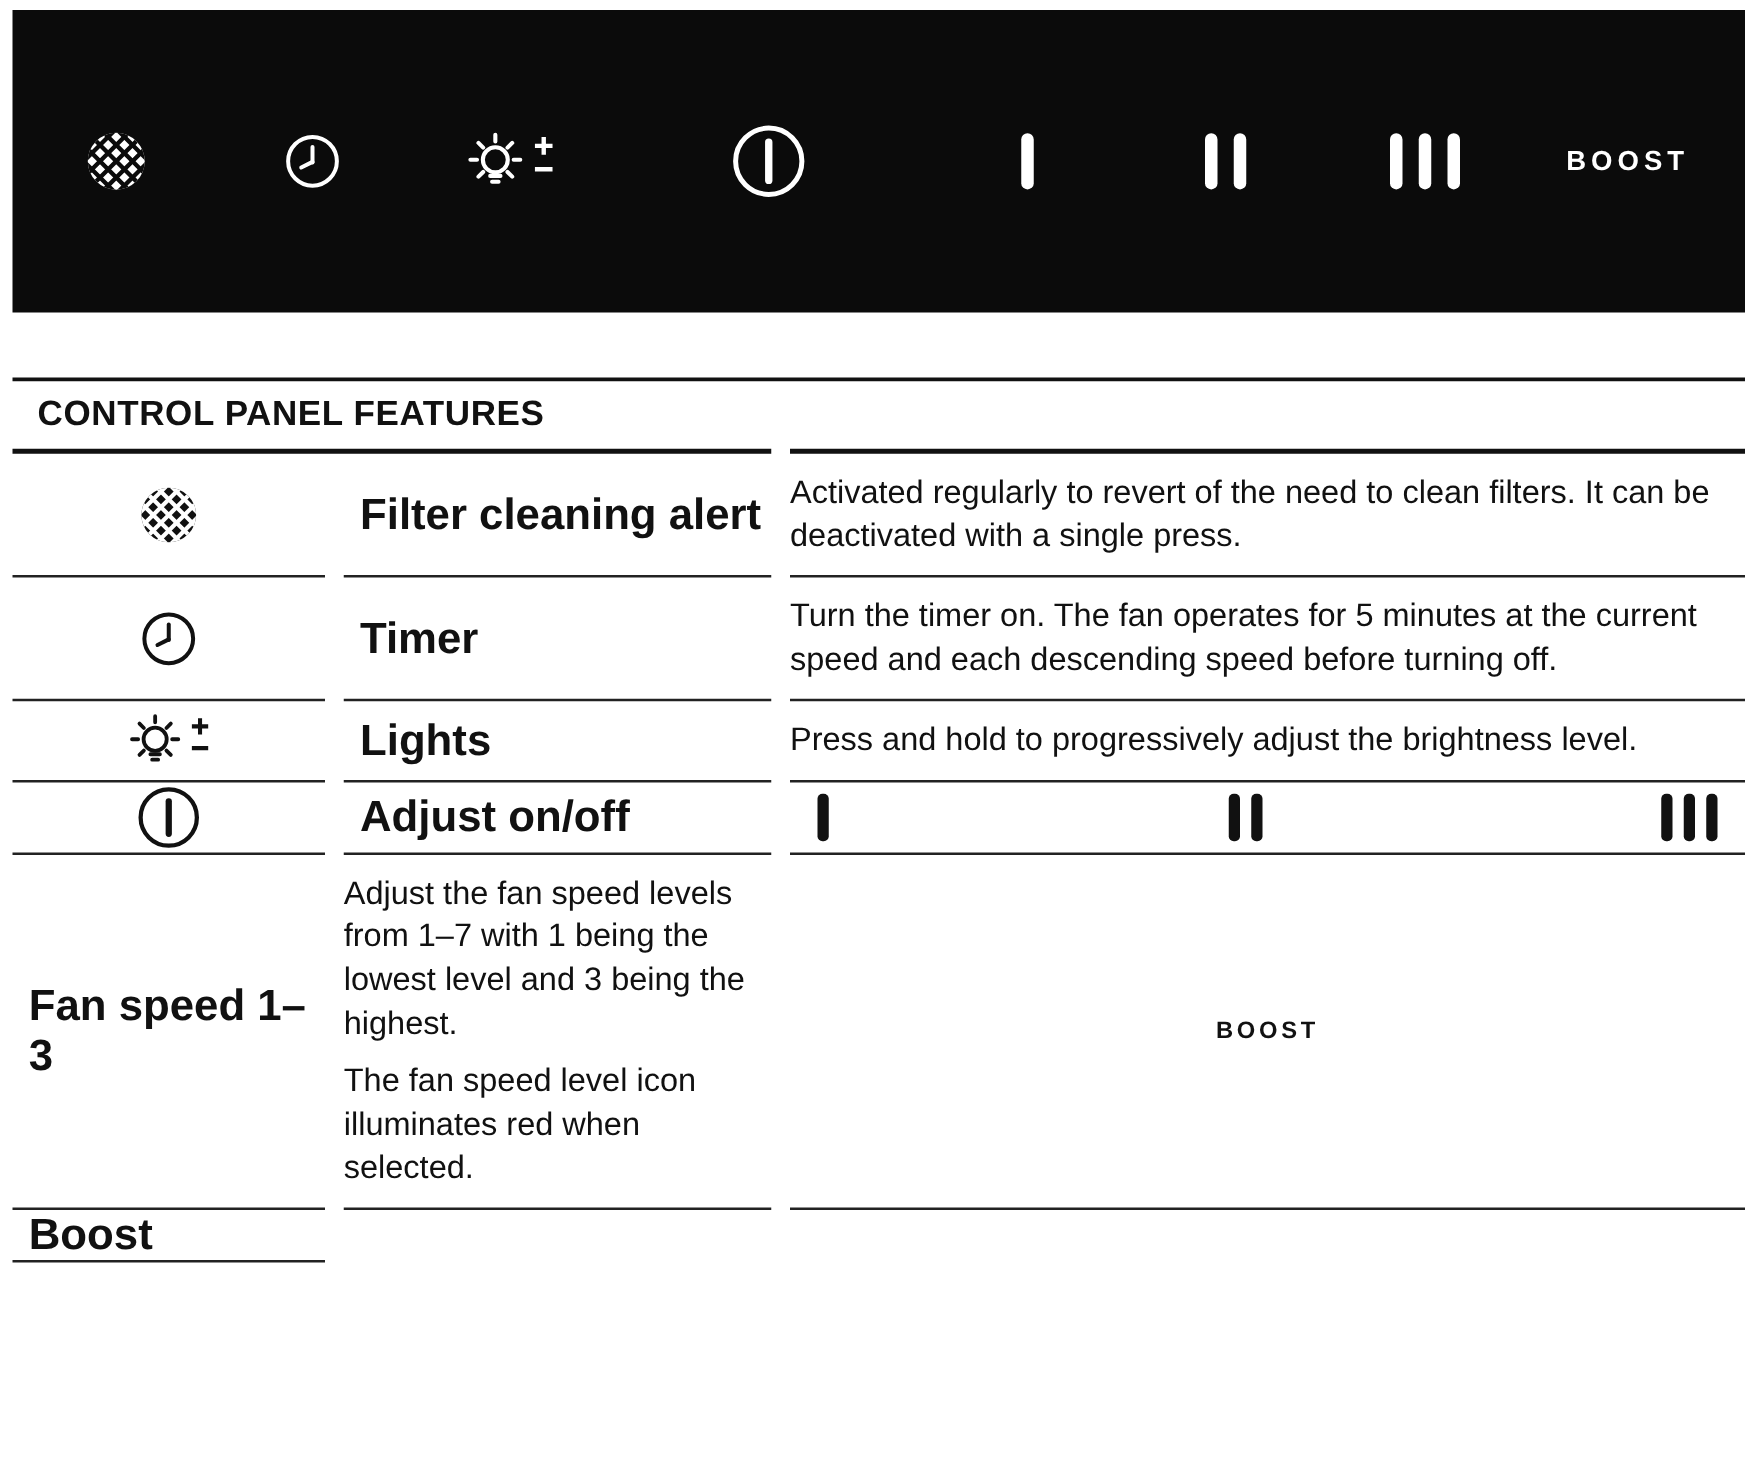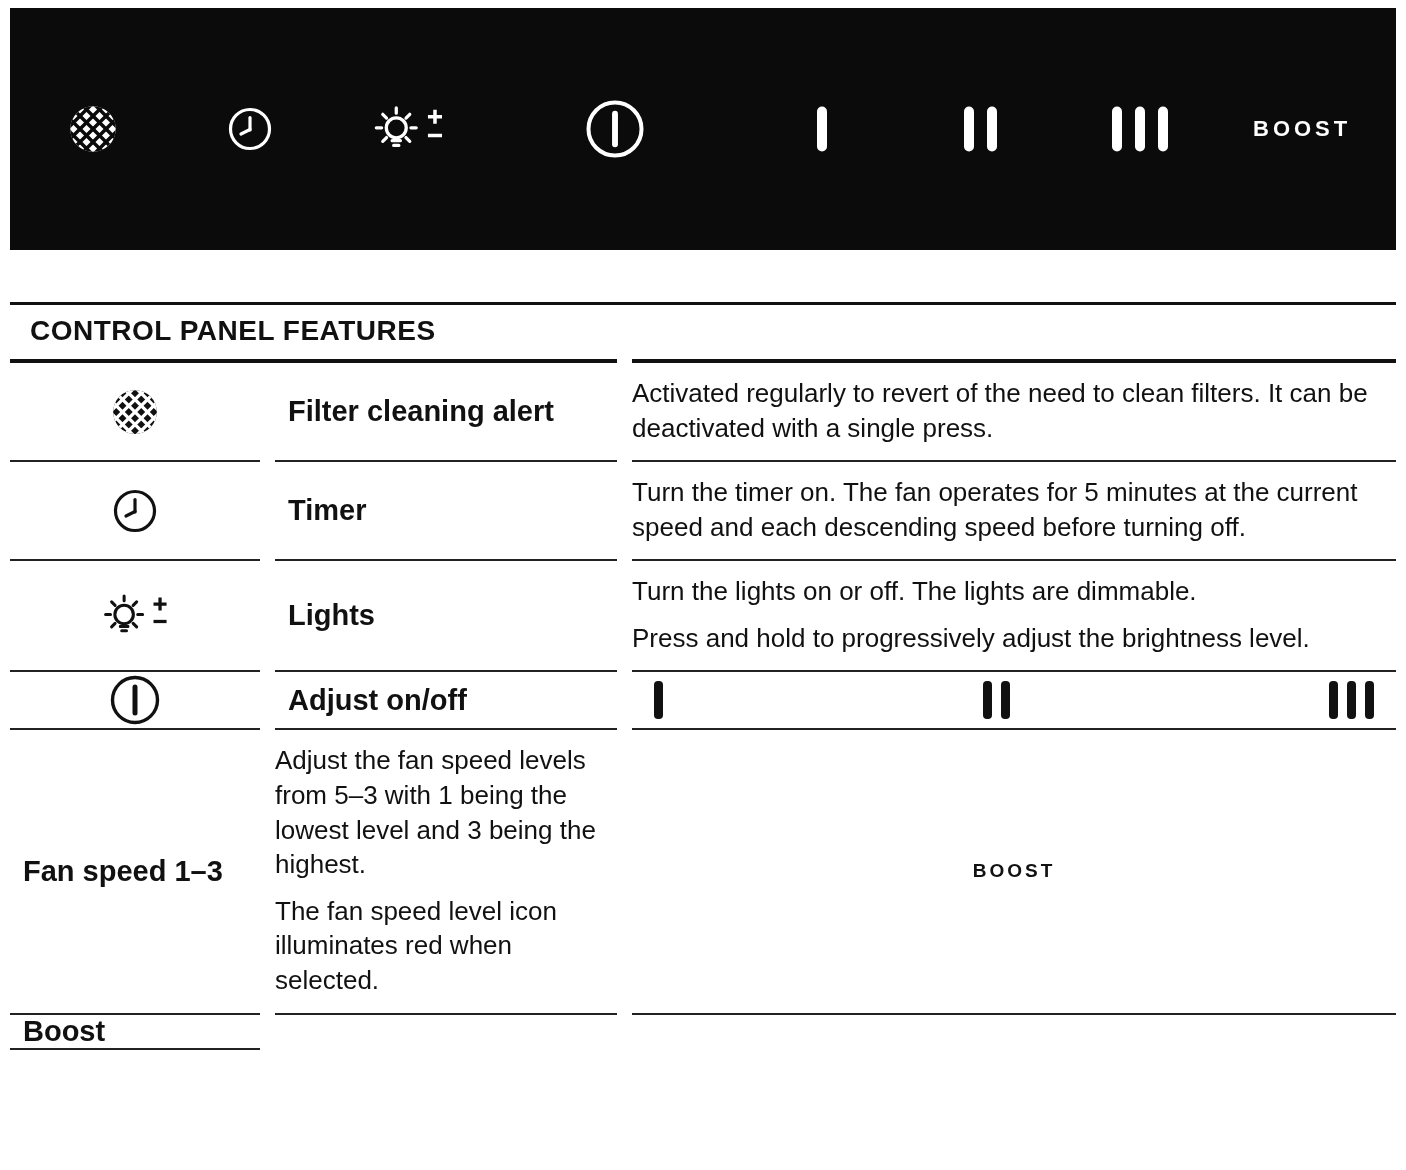--- a/index.html
+++ b/index.html
@@ -62,21 +62,21 @@
   }
   .t-icon.fanspeed {
     justify-content: space-between;
     padding: 0 22px;
   }
   .t-feature {
     border-bottom: 2px solid #222;
     display: flex;
     align-items: center;
     padding-left: 13px;
-    font-size: 29px;
+    font-size: 35px;
     font-weight: 700;
   }
   .t-desc {
     border-bottom: 2px solid #222;
     font-size: 26px;
     line-height: 1.33;
     padding: 13px 0 15px 0;
   }
   .t-desc p { margin: 0; }
   .t-desc p + p { margin-top: 12px; }
@@ -218,21 +218,20 @@
           <path d="M24 12.5 L24 8 M32.3 16.7 L35.5 13.5 M15.7 16.7 L12.5 13.5 M36.5 25 L41 25 M11.5 25 L7 25 M15.7 33.3 L12.5 36.5 M32.3 33.3 L35.5 36.5"></path>
         </g>
         <g fill="none" stroke="#111111" stroke-width="3">
           <path d="M51 15.5 L63 15.5 M57 9.5 L57 21.5"></path>
           <path d="M51 31.5 L63 31.5"></path>
         </g>
       </svg>
     </div>
     <div class="t-feature">Lights</div>
     <div class="t-desc">
-      <p>Turn the lights on or off. The lights are dimmable.</p>
       <p>Press and hold to progressively adjust the brightness level.</p>
     </div>
 
     <div class="t-icon">
       <svg width="56" height="56" viewBox="0 0 56 56">
         <circle cx="28" cy="28" r="22.5" fill="none" stroke="#111111" stroke-width="3.4"></circle>
         <path d="M28 15 L28 41" stroke="#111111" stroke-width="5" stroke-linecap="round"></path>
       </svg>
     </div>
     <div class="t-feature">Adjust on/off</div>
@@ -246,21 +245,21 @@
           <span class="bar-dark"></span>
         </span>
       <span class="bars-dark">
           <span class="bar-dark"></span>
           <span class="bar-dark"></span>
           <span class="bar-dark"></span>
         </span>
     </div>
     <div class="t-feature">Fan speed 1–3</div>
     <div class="t-desc">
-      <p>Adjust the fan speed levels from 5–3 with 1 being the lowest level and 3 being the highest.</p>
+      <p>Adjust the fan speed levels from 1–7 with 1 being the lowest level and 3 being the highest.</p>
       <p>The fan speed level icon illuminates red when selected.</p>
     </div>
 
     <div class="t-icon">
       <span class="boost-text-table">BOOST</span>
     </div>
     <div class="t-feature">Boost</div>
 
   </div>
 </div>

